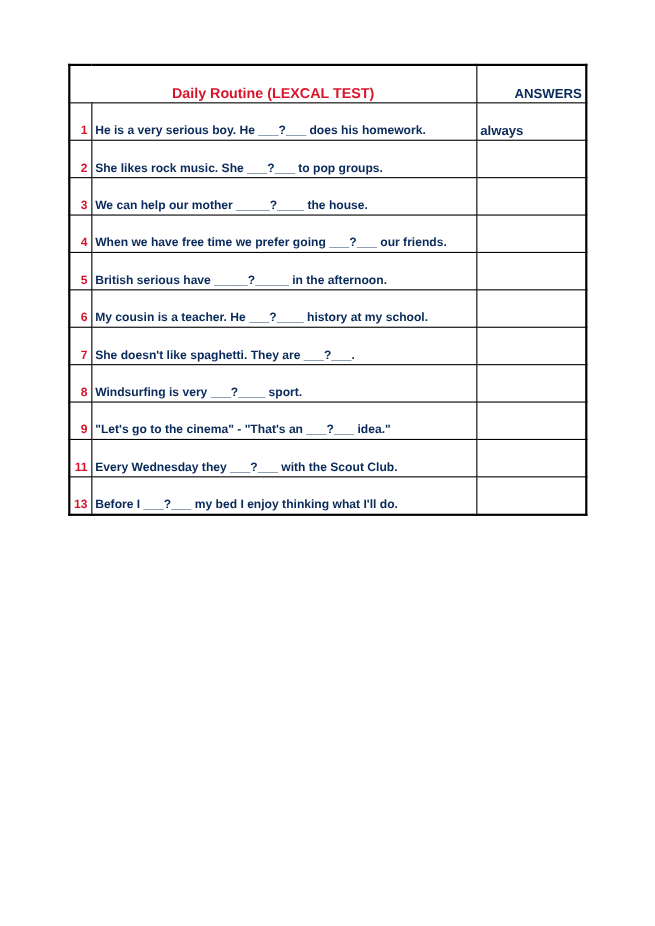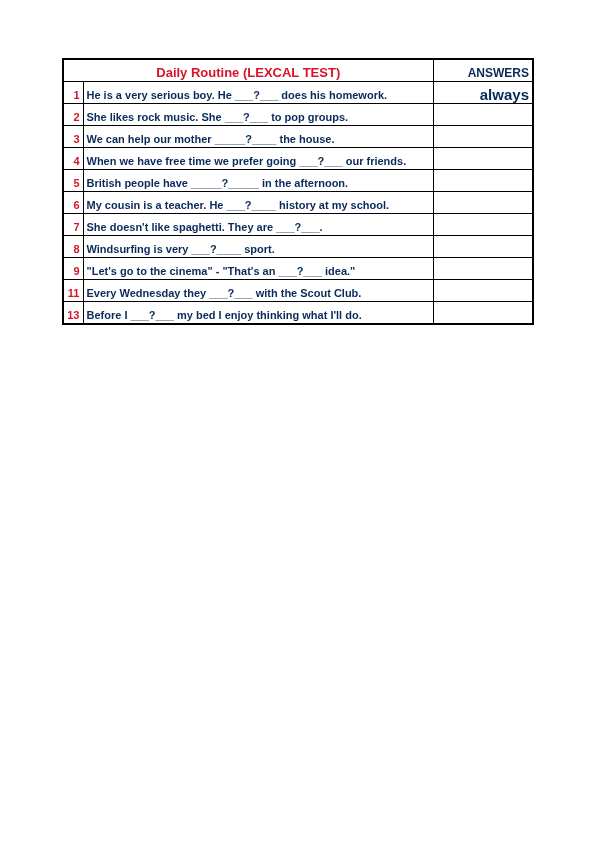--- a/index.html
+++ b/index.html
@@ -19,21 +19,21 @@
     width: 472px;
     border: 2px solid #000;
     border-collapse: collapse;
     table-layout: fixed;
   }
   .sheet col.num  { width: 20px; }
   .sheet col.q    { width: 350px; }
   .sheet col.ans  { width: 100px; }
   .sheet td, .sheet th {
     border: 1px solid #000;
-    padding: 5px 3px 1px 3px;
+    padding: 17px 3px 1px 3px;
     vertical-align: middle;
     height: 15px;
     line-height: 14px;
   }
   th.title {
     color: #d7142a;
     text-align: center;
     font-size: 13px;
     font-weight: bold;
   }
@@ -52,22 +52,22 @@
   }
   td.q {
     color: #0a2a5a;
     font-size: 11px;
     font-weight: bold;
     white-space: nowrap;
     overflow: hidden;
   }
   td.ans {
     color: #0a2a5a;
-    text-align: right;
-    font-size: 15px;
+    text-align: left;
+    font-size: 12px;
     font-weight: bold;
   }
 </style>
 </head>
 <body>
 
 <table class="sheet">
   <colgroup>
     <col class="num">
       <col class="q">
@@ -95,21 +95,21 @@
       <td class="q">We can help our mother _____?____ the house.</td>
       <td class="ans"></td>
     </tr>
     <tr>
       <td class="num">4</td>
       <td class="q">When we have free time we prefer going ___?___ our friends.</td>
       <td class="ans"></td>
     </tr>
     <tr>
       <td class="num">5</td>
-      <td class="q">British people have _____?_____ in the afternoon.</td>
+      <td class="q">British serious have _____?_____ in the afternoon.</td>
       <td class="ans"></td>
     </tr>
     <tr>
       <td class="num">6</td>
       <td class="q">My cousin is a teacher. He ___?____ history at my school.</td>
       <td class="ans"></td>
     </tr>
     <tr>
       <td class="num">7</td>
       <td class="q">She doesn't like spaghetti. They are ___?___.</td>

